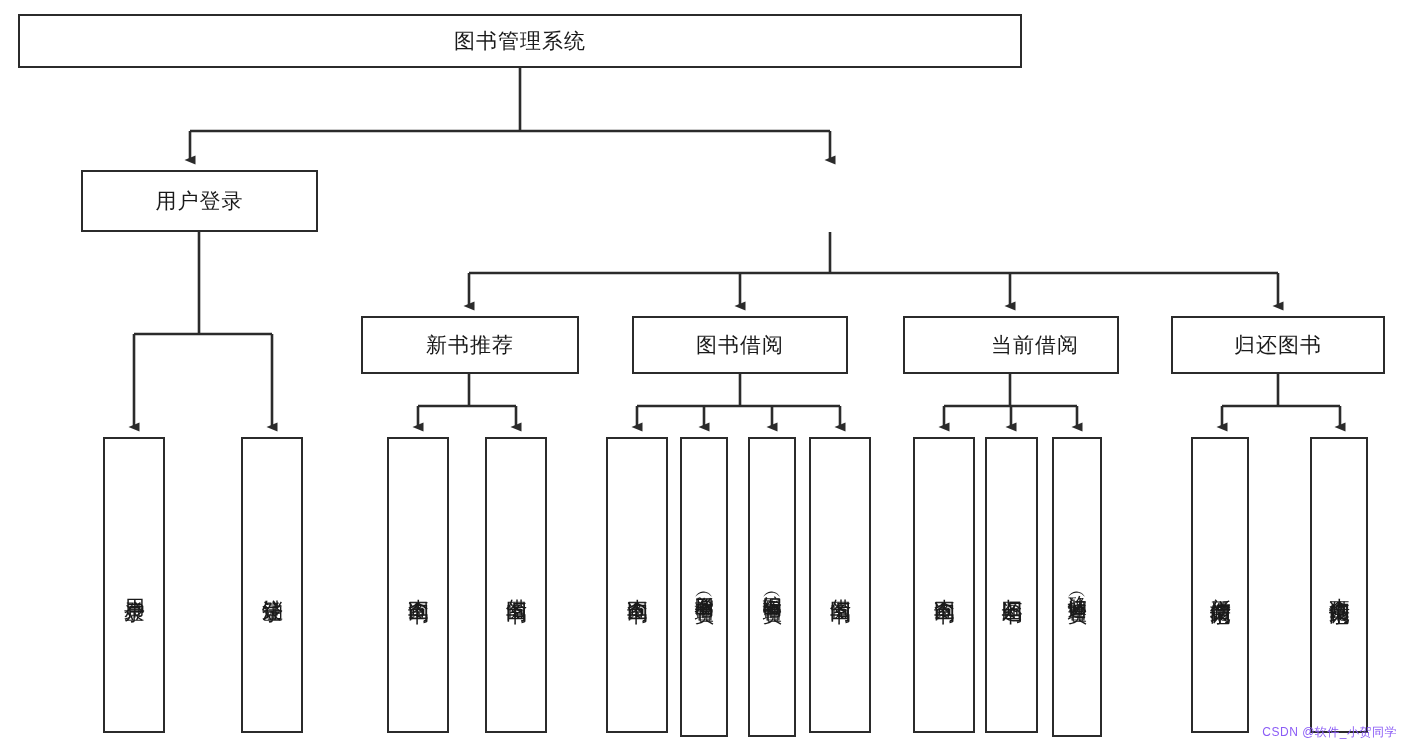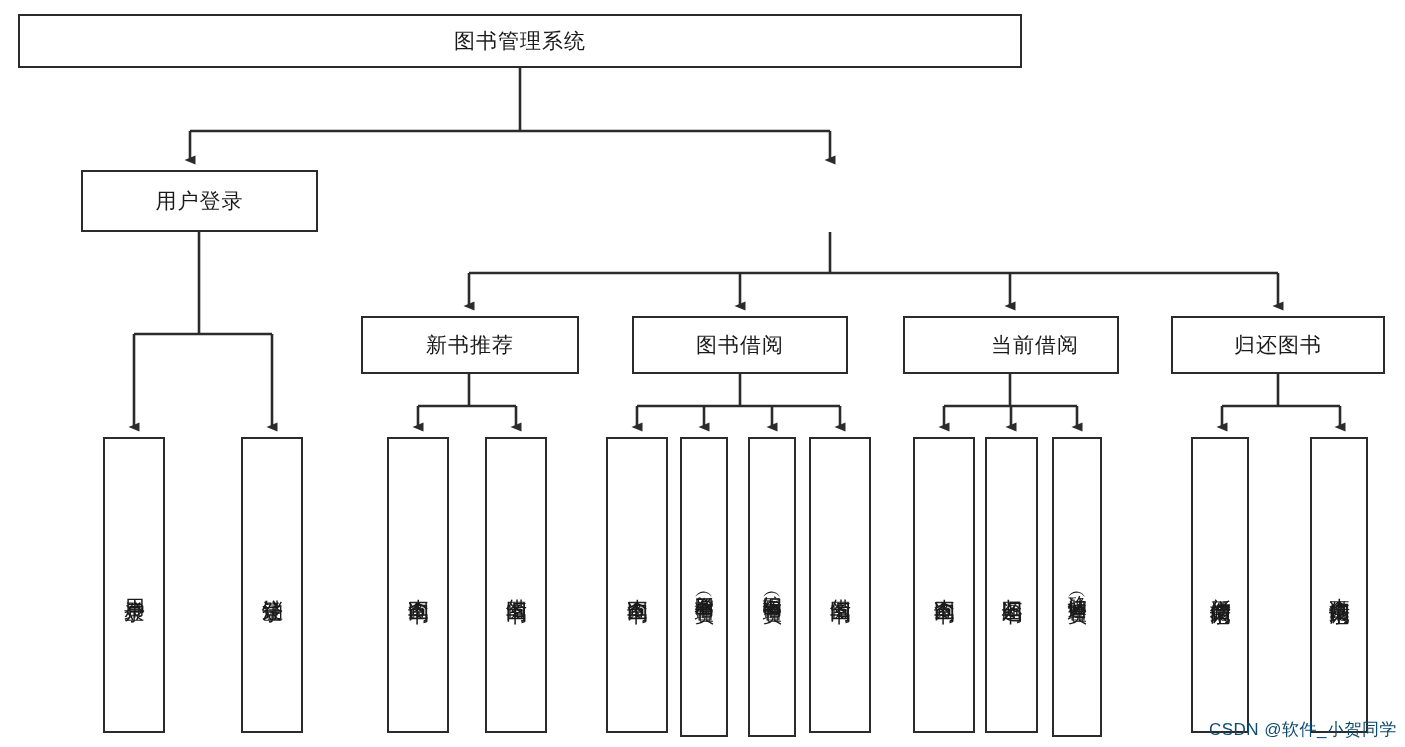--- a/index.html
+++ b/index.html
@@ -52,22 +52,22 @@
     position: absolute;
     left: 0; top: 0;
     width: 1405px;
     height: 747px;
     pointer-events: none;
   }
   .watermark {
     position: absolute;
     right: 8px;
     bottom: 6px;
-    font-size: 17px;
-    color: #0c4a6e;
+    font-size: 12px;
+    color: #8b5cf6;
     letter-spacing: 0.5px;
     white-space: nowrap;
   }
 </style>
 </head>
 <body>
 
 <div id="canvas">
 
   <svg class="links" viewBox="0 0 1405 747">

